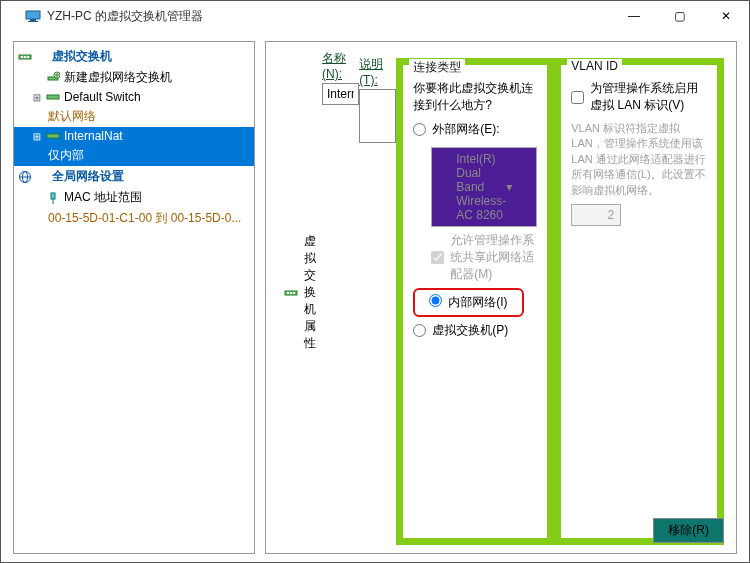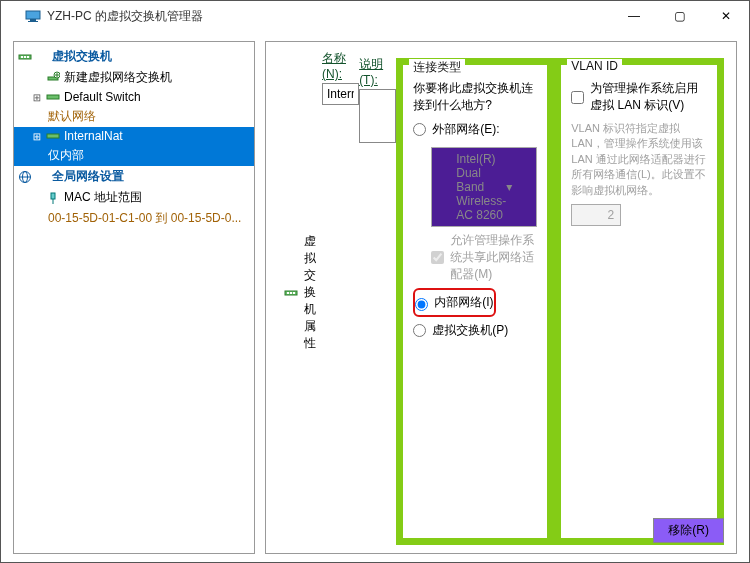--- a/index.html
+++ b/index.html
@@ -28,25 +28,25 @@
 .textarea-input { width: 100%; border: 1px solid #888; padding: 3px 4px; height: 54px; resize: none; font-family: inherit; font-size: 12px; }
 .fieldset { border: 7px solid #84cc16; padding: 8px 10px 10px 10px; margin-top: 8px; }
 .legend { padding: 0 4px; color: #111; margin-left: -4px; background: #fff; position: relative; top: -14px; display: inline-block; }
 .fieldset-body { margin-top: -10px; }
 .radio-row { display: flex; align-items: center; gap: 6px; padding: 3px 0; }
 .radio-row input[type=radio] { width: 13px; height: 13px; }
 .combo { width: 100%; border: 1px solid #aaa; background: #4c1d95; padding: 4px 24px; color: #333; margin: 6px 0 2px 18px; width: calc(100% - 18px); display:flex; justify-content: space-between; align-items:center; }
 .combo.disabled { color: #888; }
 .check-row { display: flex; align-items: center; gap: 6px; padding: 3px 0 3px 18px; }
 .check-row.disabled, .disabled { color: #a0a0a0; }
-.highlight-box { border: 2px solid #d11; border-radius: 6px; padding: 4px 0; display: inline-flex; align-items: flex-end; gap: 6px; margin: 2px 0; }
+.highlight-box { border: 2px solid #d11; border-radius: 6px; padding: 4px 14px; display: inline-flex; align-items: flex-start; gap: 6px; margin: 2px 0; }
 .vlan-note { color: #a0a0a0; line-height: 1.4; margin-top: 4px; font-size: 11px; }
 .vlan-input { width: 50px; border: 1px solid #aaa; background: #f3f3f3; color: #a0a0a0; padding: 3px 6px; margin-top: 6px; text-align: right; }
 .bottom-bar { position:absolute; right:12px; bottom:10px; }
-.btn { border: 1px solid #888; background: #8b5cf6; padding: 3px 14px; cursor: pointer; }
+.btn { border: 1px solid #888; background: #0f766e; padding: 3px 14px; cursor: pointer; }
 .app-icon svg, .ico svg { display: block; }
 .tree-item.selected .gray-sub { color:#fff; }
 </style>
 </head>
 <body>
 
 <div class="titlebar">
   <span class="app-icon">
     <svg width="16" height="16" viewBox="0 0 16 16">
         <rect x="1" y="3" width="14" height="8" fill="#4aa3df" stroke="#1c5f8f"></rect>

